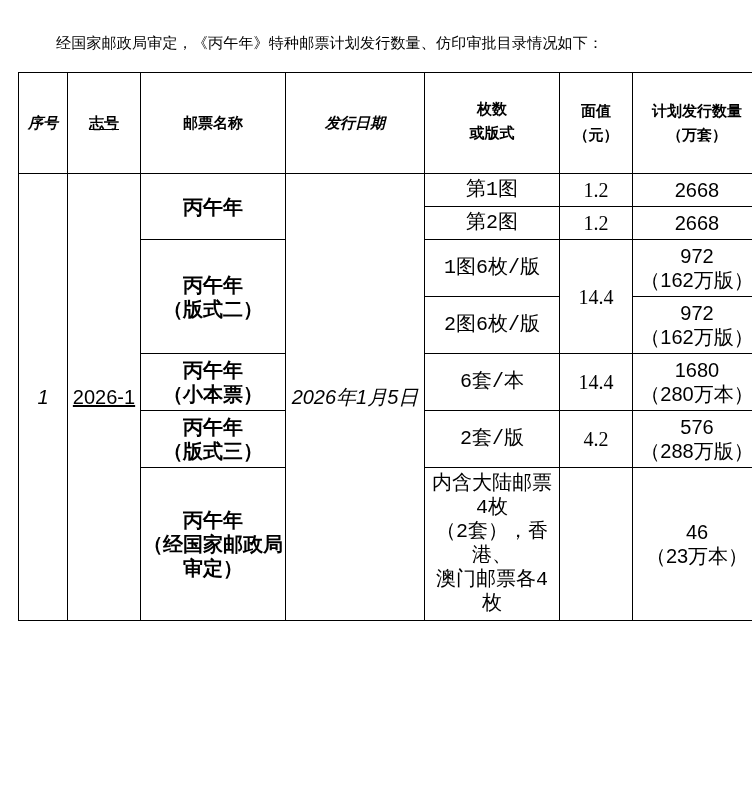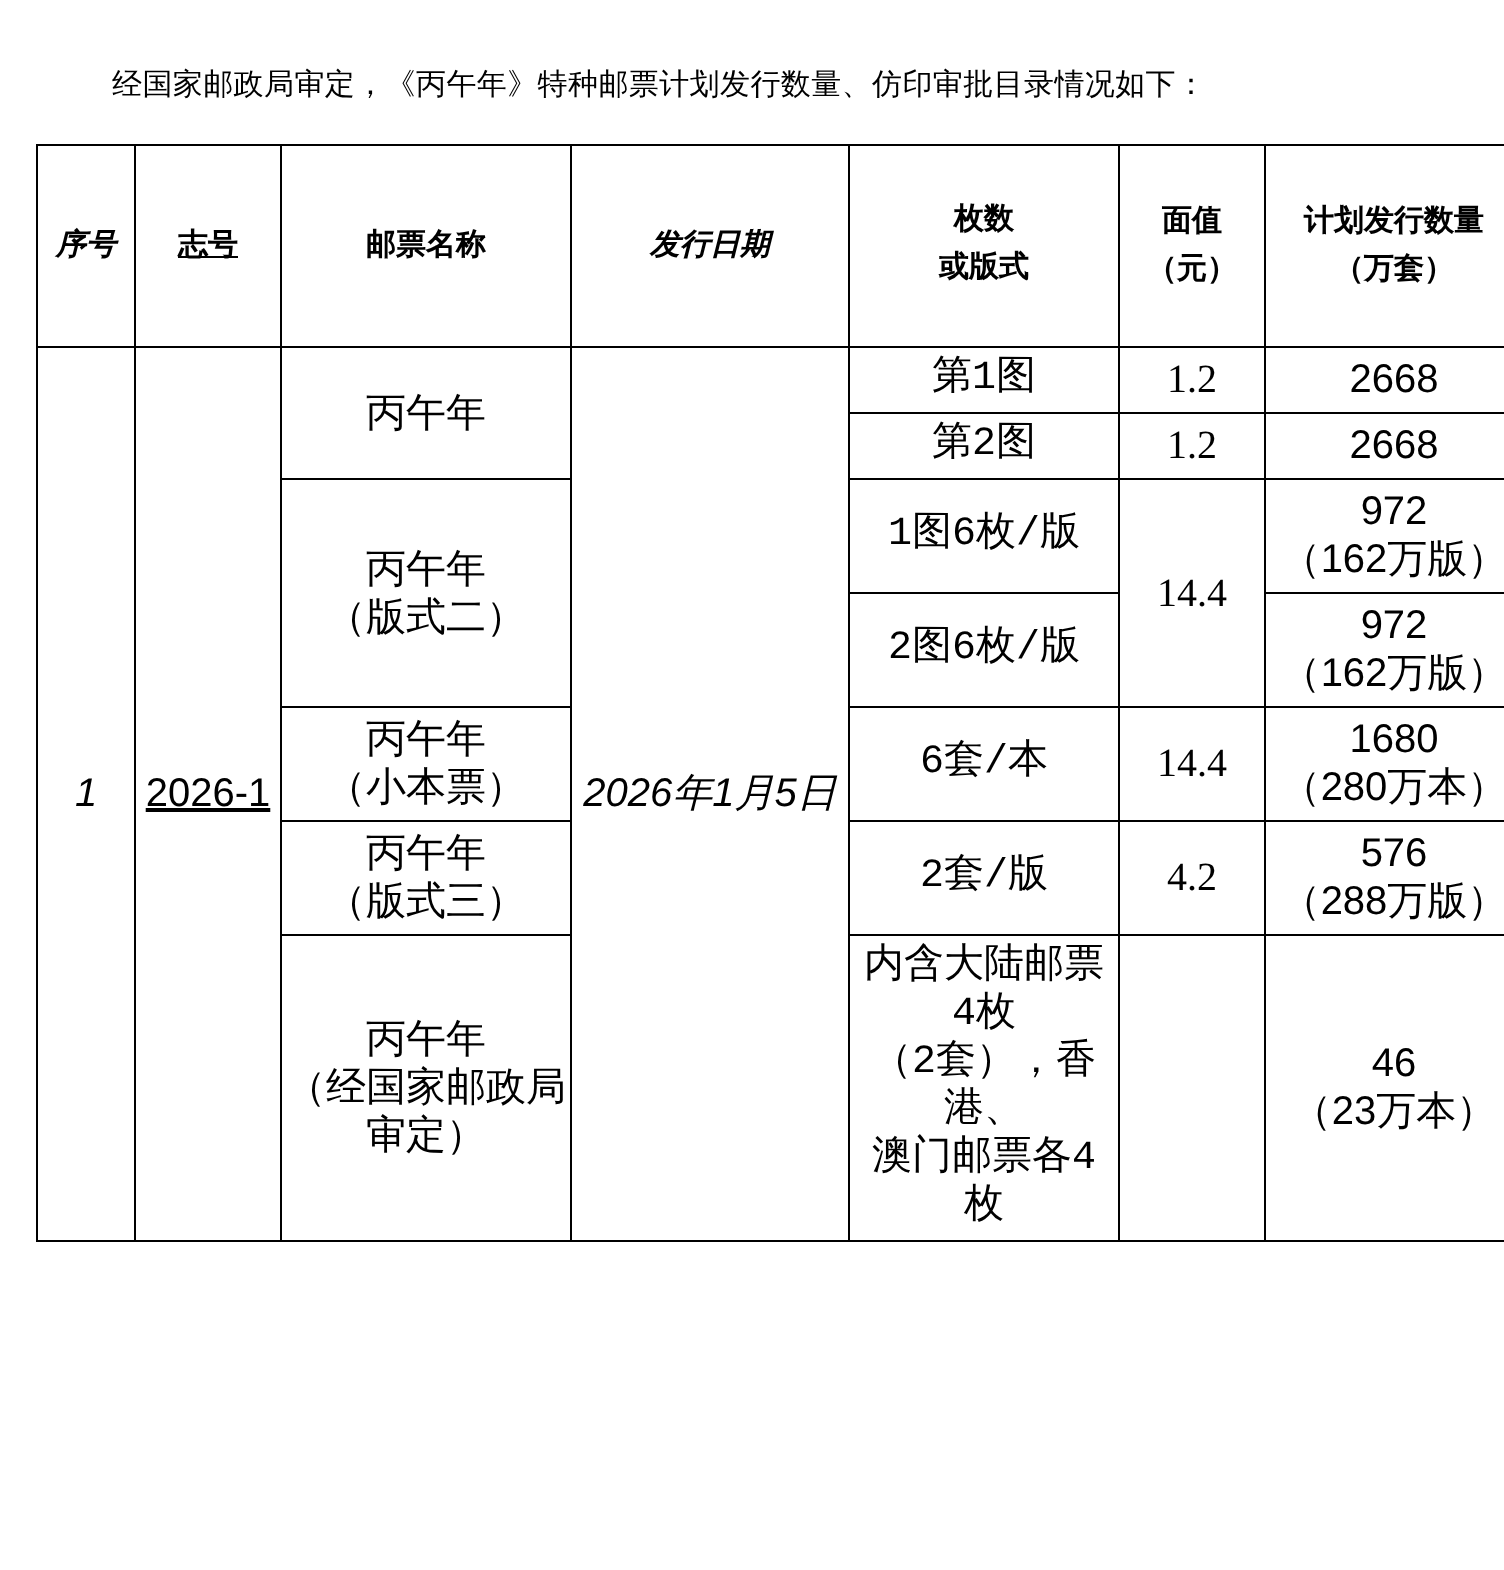--- a/index.html
+++ b/index.html
@@ -51,21 +51,21 @@
     padding: 4px 2px;
     word-break: break-all;
   }
   table.stamp-table thead th {
     font-weight: bold;
     height: 92px;
     font-size: 15px;
   }
   .col-seq { width: 44px; font-style: italic; }
   .col-code { width: 68px; text-decoration: underline; }
-  .col-name { width: 140px; }
+  .col-name { width: 140px; font-weight: bold; }
   .col-date { width: 134px; font-style: italic; }
   .col-form { width: 130px; font-family: Liberation Mono, monospace; }
   .col-value { width: 68px; font-family: Liberation Serif, serif; }
   .col-qty { width: 124px; }
 
   .cell-multiline span {
     display: block;
   }
   .side-mark {
     position: absolute;

